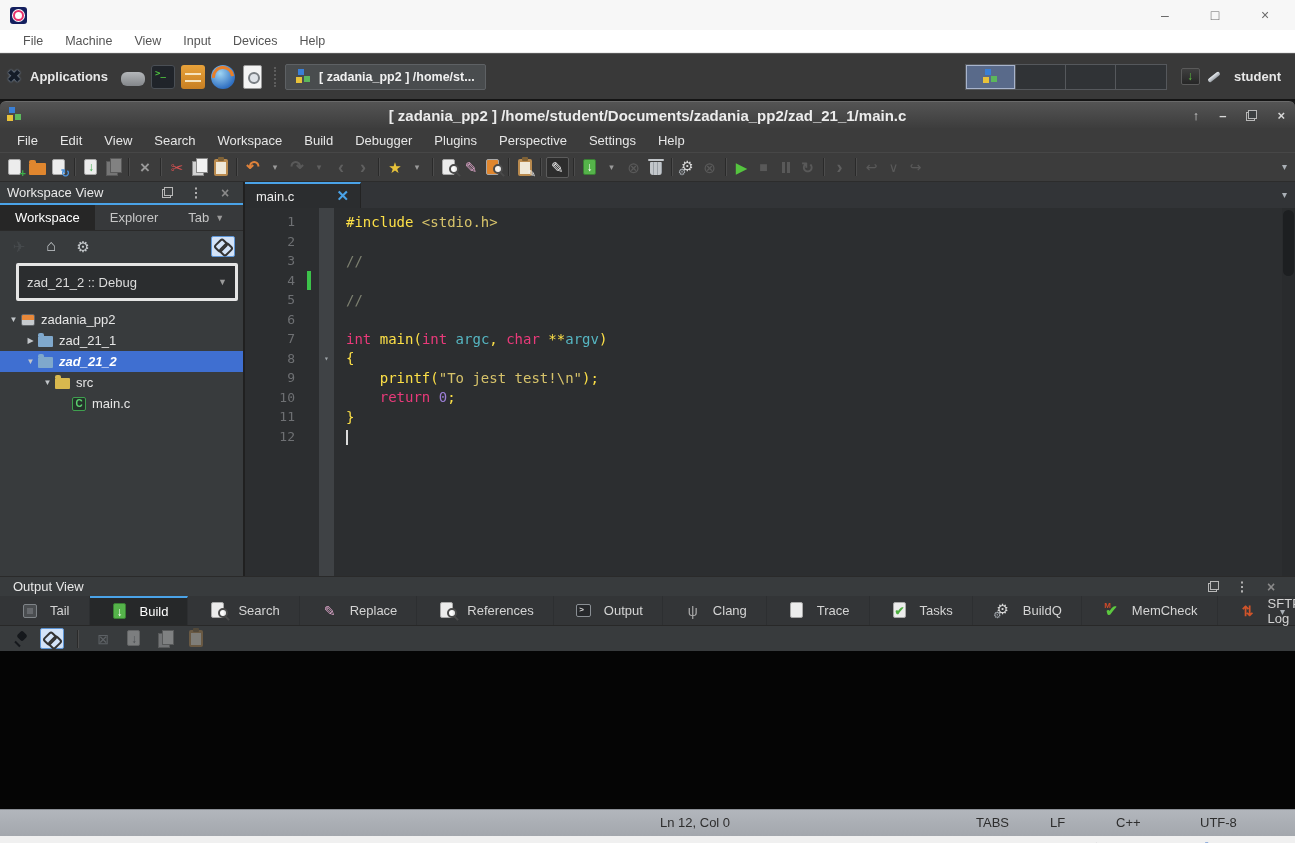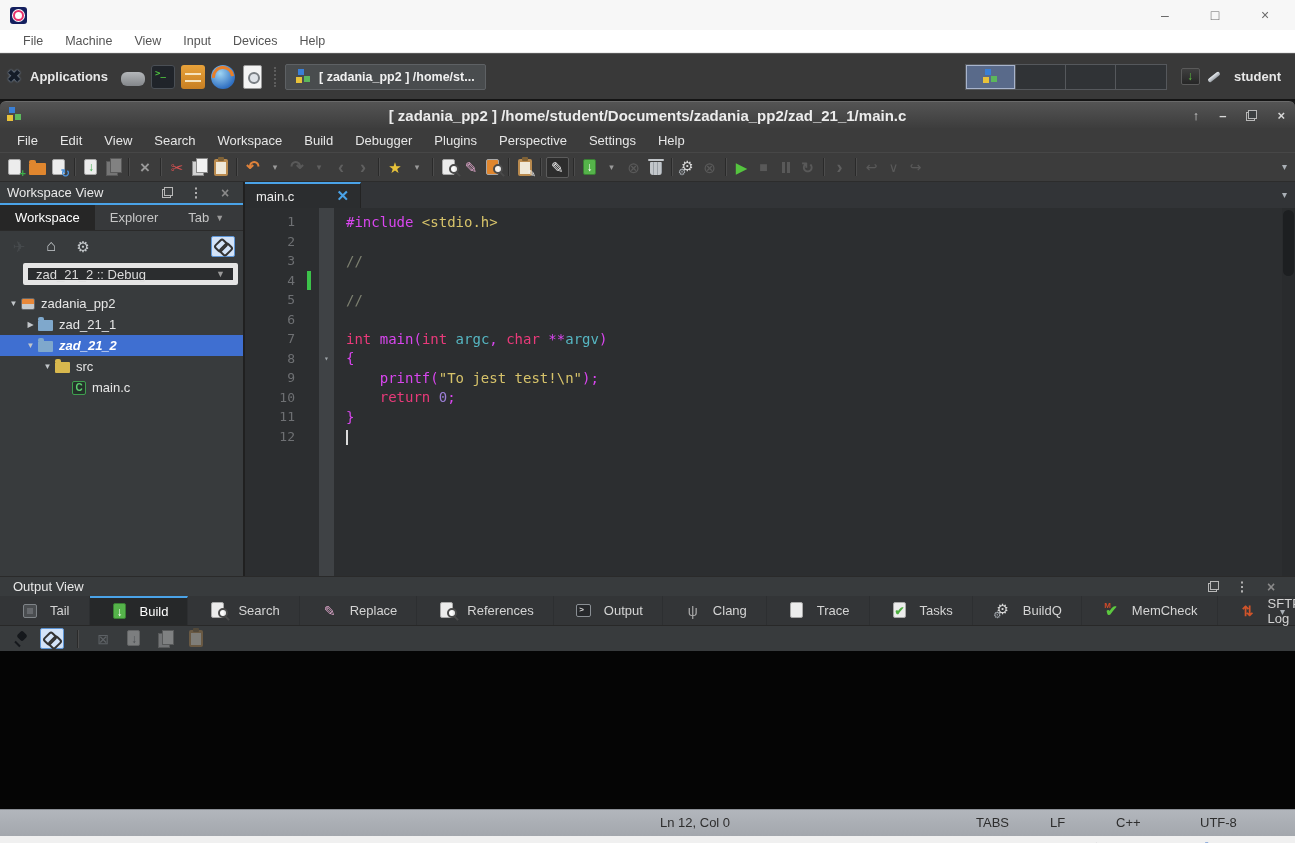--- a/index.html
+++ b/index.html
@@ -145,21 +145,21 @@
   .main { height:394px; display:flex; flex:none; background:#2c2e30; }
   .wsp { width:245px; flex:none; background:#383b3d; border-right:2px solid #202020; display:flex; flex-direction:column; }
   .pane-caption { height:21px; display:flex; align-items:center; padding:0 7px; color:#e8e8e8; font-size:13px; flex:none; }
   .pane-caption .cicons { margin-left:auto; display:flex; align-items:center; gap:7px; }
   .accent-line { height:2px; flex:none; }
   .wsp-tabs { height:26px; display:flex; background:#37393b; border-bottom:1px solid #2a2a2a; flex:none; }
   .wsp-tab { padding:0 15px; display:flex; align-items:center; gap:6px; color:#c6c6c6; font-size:13px; }
   .wsp-tab.active { background:#262626; color:#ffffff; }
   .wsp-tab .dd { font-size:9px; color:#9a9a9a; }
   .wsp-tools { height:30px; display:flex; align-items:center; padding:0 8px; gap:10px; flex:none; }
-  .wsp-select { margin:2px 5px 3px 23px; height:22px; background:#2b2d2f; border:5px solid #e5e5e5; border-radius:2px;
+  .wsp-select { margin:2px 5px 3px 16px; height:38px; background:#2b2d2f; border:3px solid #e5e5e5; border-radius:2px;
                 display:flex; align-items:center; padding:0 8px; color:#dcdcdc; font-size:13px; flex:none; }
   .wsp-select .dd { margin-left:auto; color:#9a9a9a; font-size:9px; }
   .tree { flex:1; padding-top:5px; overflow:hidden; }
   .trow { height:21px; display:flex; align-items:center; color:#e6e6e6; font-size:13px; }
   .trow.sel { background:var(--sel); font-weight:bold; font-style:italic; color:#fff; }
   .texp { width:15px; flex:none; text-align:center; font-size:8px; color:#c2c6ca; }
   .ticon { margin-right:6px; flex:none; }
   .ti-ws { width:14px; height:12px; border:1px solid #62666a; border-radius:2px;
            background:linear-gradient(#e8883a 0 5px, #c6cacd 5px); display:inline-block; }
   .tif { width:15px; height:11px; border-radius:1px; position:relative; display:inline-block; margin-top:2px; }
@@ -178,21 +178,21 @@
   .ecode { flex:1; position:relative; font-family:"DejaVu Sans Mono", monospace; font-size:14px; padding-top:4px; }
   .fold-strip { position:absolute; left:74px; top:0; bottom:0; width:15px; background:#3f4245; }
   .crow { display:flex; height:19.5px; position:relative; align-items:center; }
   .c-ln { width:62px; flex:none; text-align:right; padding-right:12px; color:#6e7073; font-size:13px;
           font-family:"DejaVu Sans Mono", monospace; }
   .c-mark { width:4px; height:19.5px; flex:none; margin-right:8px; }
   .c-mark.mod { background:#3cc24a; }
   .c-fold { width:15px; flex:none; text-align:center; font-size:8px; color:#a0a6aa; z-index:1; }
   .c-code { white-space:pre; padding-left:12px; color:#eaeaec; z-index:1; }
   .tk-kw { color:var(--kw); } .tk-id { color:var(--id); } .tk-str { color:var(--str); }
-  .tk-num { color:var(--num); } .tk-com { color:var(--com); } .tk-pl { color:#d946ef; }
+  .tk-num { color:var(--num); } .tk-com { color:var(--com); } .tk-pl { color:#fde047; }
   .caret { display:inline-block; width:2px; height:15px; background:#dcdcdc; vertical-align:middle; }
   .vscroll { position:absolute; right:0; top:26px; bottom:0; width:13px; background:#292b2d; }
   .vscroll .thumb { position:absolute; left:1px; right:1px; top:2px; height:66px; background:#1d1f21; border-radius:6px; }
 
   
   .out-caption { height:20px; background:#383b3d; display:flex; align-items:center; padding:0 13px;
                  color:#e8e8e8; font-size:13px; flex:none; border-top:1px solid #2a2a2a; }
   .out-caption .cicons { margin-left:auto; display:flex; align-items:center; gap:7px; }
   .out-tabs { height:30px; background:#333537; display:flex; flex:none; border-bottom:1px solid #282828; position:relative; }
   .otab { display:flex; align-items:center; gap:9px; padding:0 19px; color:#d4d4d4; font-size:13px;

